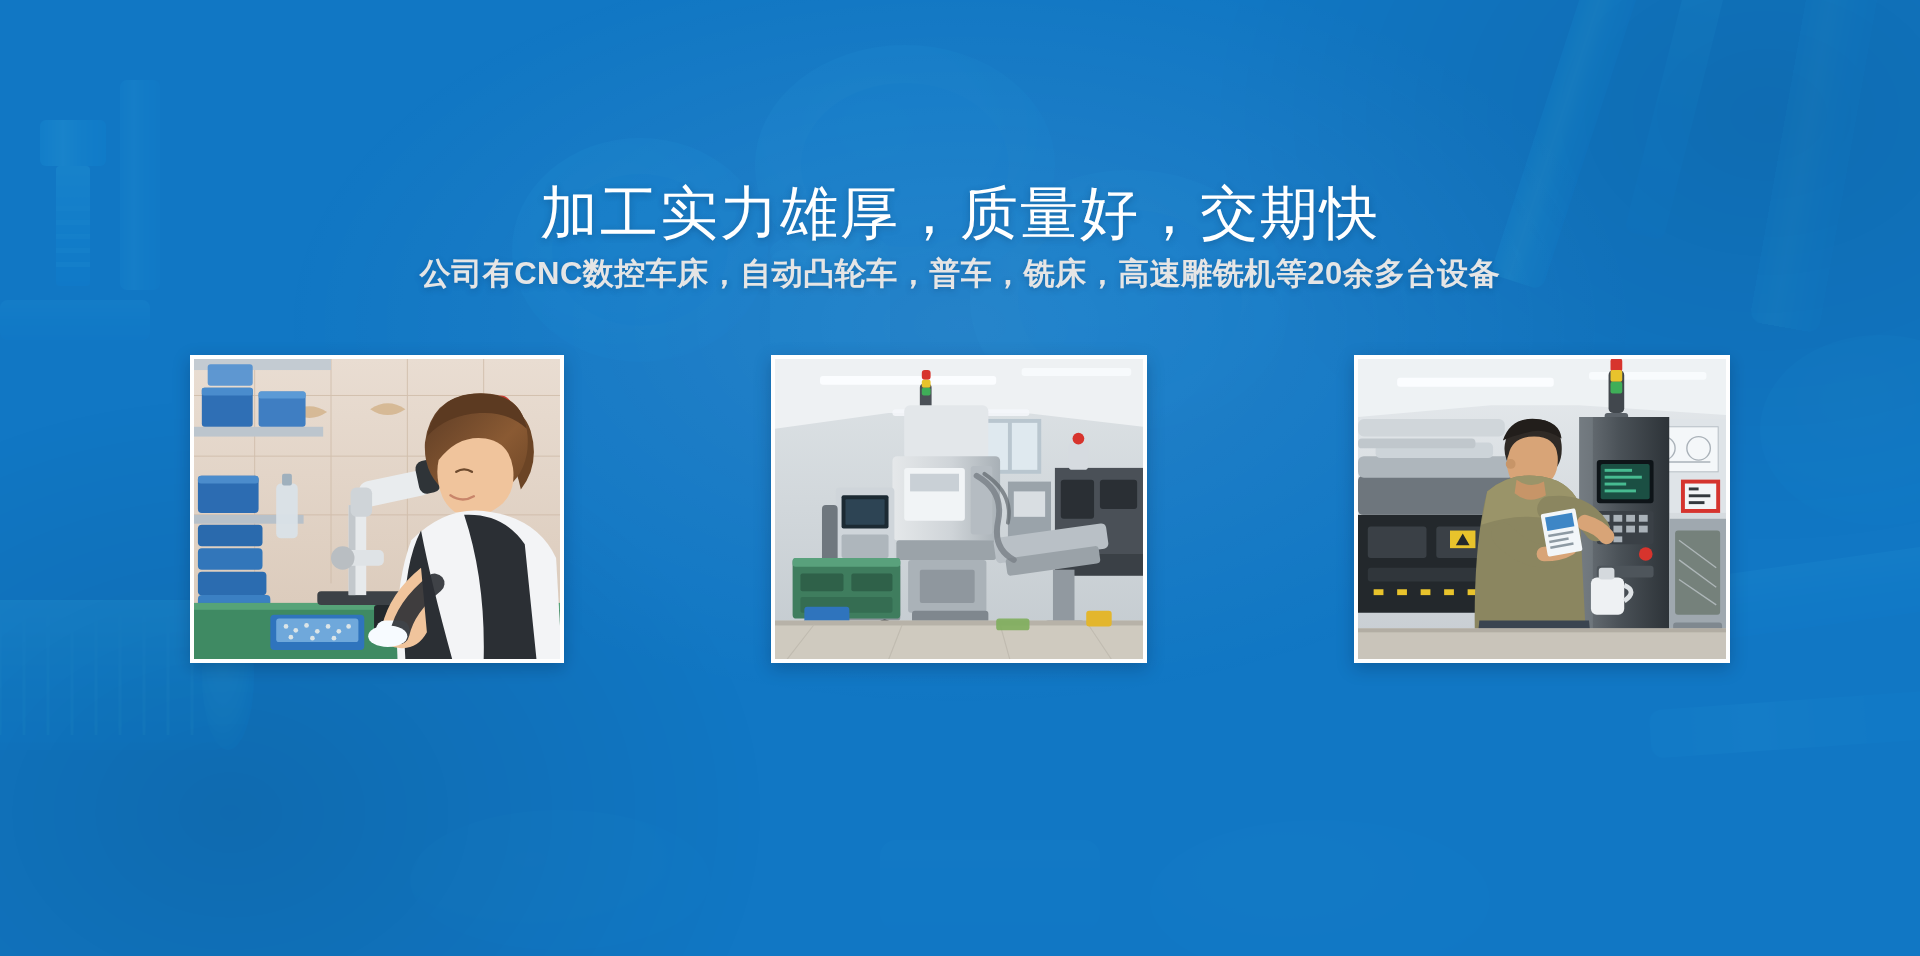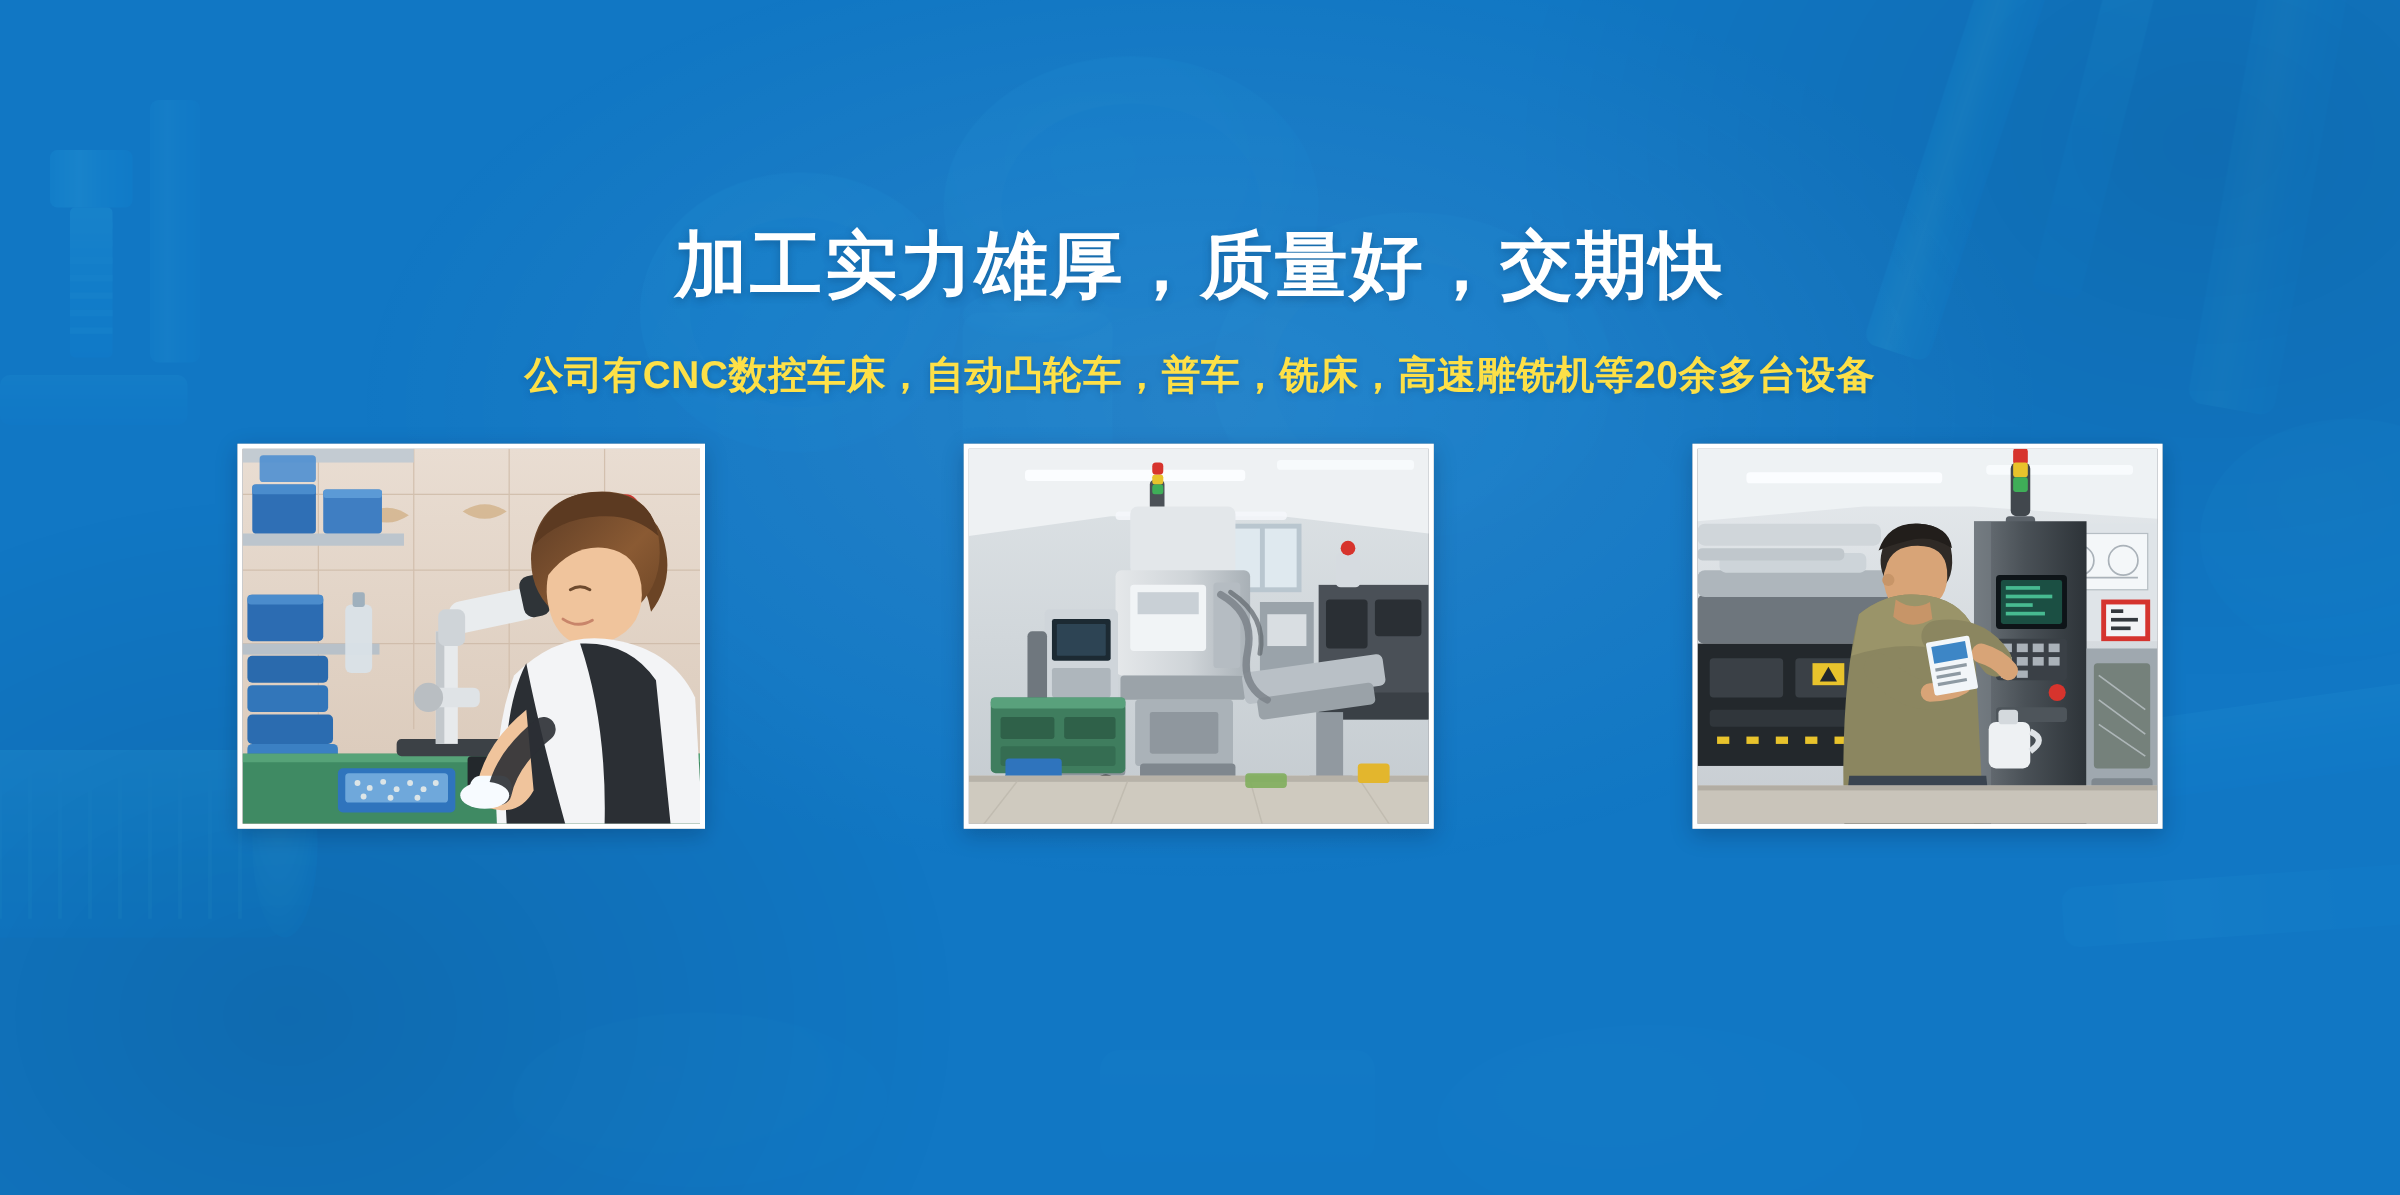--- a/index.html
+++ b/index.html
@@ -40,32 +40,32 @@
   
   .copy{
     position:absolute;
     left:0; right:0; top:182px;
     text-align:center;
     z-index:5;
   }
   .headline{
     font-size:58px;
     line-height:1.06;
-    font-weight:bold;
+    font-weight:normal;
     color:#ffffff;
     letter-spacing:2px;
     text-shadow:0 2px 7px rgba(0,40,80,.30);
     white-space:nowrap;
   }
   .subhead{
-    margin-top:38px;
+    margin-top:12px;
     font-size:31px;
     line-height:1.2;
     font-weight:bold;
-    color:#fde047;
+    color:#e5e5e5;
     letter-spacing:.5px;
     text-shadow:0 2px 6px rgba(0,40,80,.26);
     white-space:nowrap;
   }
 
   
   .photos{
     position:absolute;
     left:190px; top:355px;
     width:1540px; height:308px;

